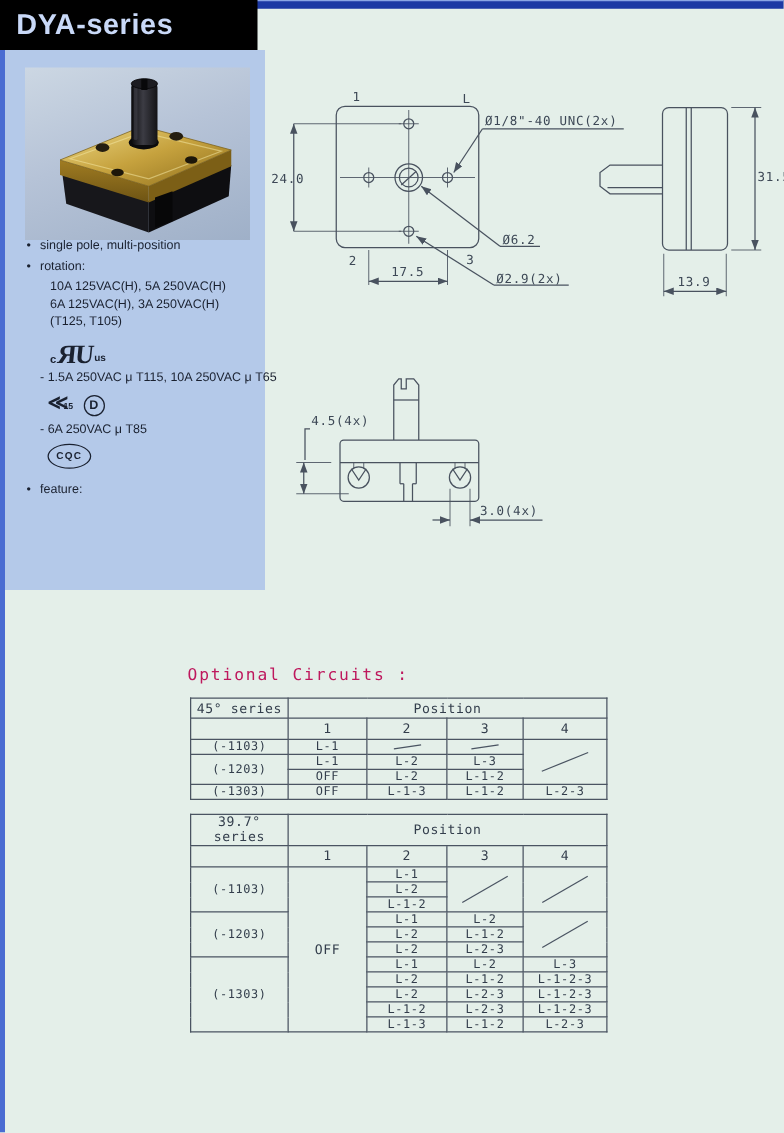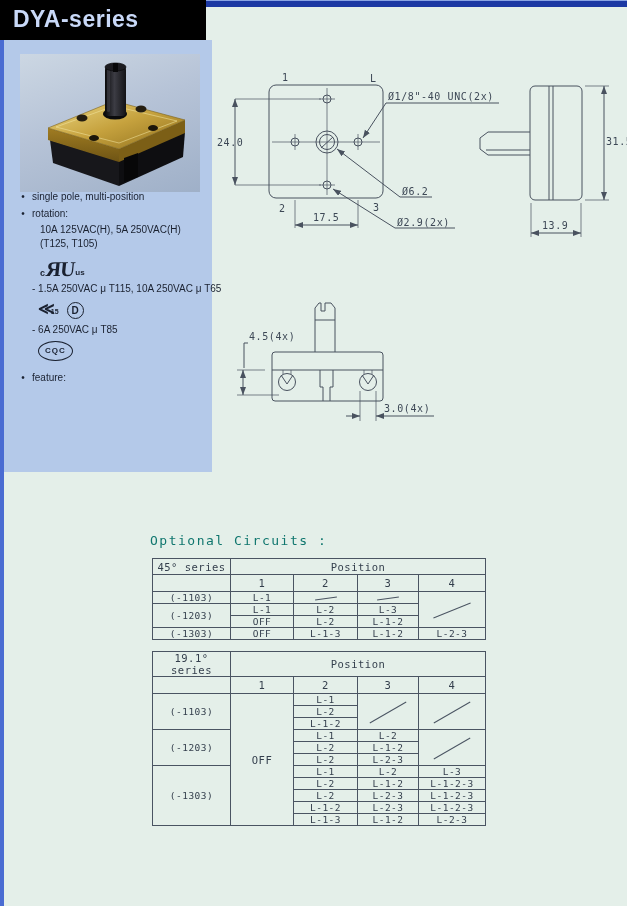--- a/index.html
+++ b/index.html
@@ -38,21 +38,21 @@
         padding:2px 6px;font-size:8px;font-weight:bold;letter-spacing:1px;}
   
   .dwg{position:absolute;left:215px;top:50px;width:412px;height:430px;overflow:visible;}
   .dwg line,.dwg rect,.dwg circle,.dwg path,.dwg polyline{stroke:#49525f;stroke-width:1;fill:none;}
   .dwg .thin{stroke-width:0.7;}
   .dwg text{font-family:"DejaVu Sans Mono",monospace;font-size:10px;fill:#3d4856;
         letter-spacing:0.6px;stroke:none;}
   .dwg .arrfill{fill:#49525f;stroke:none;}
   
   .oc-title{position:absolute;left:150px;top:533px;font-family:"DejaVu Sans Mono",monospace;
-        font-size:13px;letter-spacing:1.5px;color:#0f766e;}
+        font-size:13px;letter-spacing:1.5px;color:#be185d;}
   table.oc{position:absolute;border-collapse:collapse;table-layout:fixed;background:transparent;
         font-family:"DejaVu Sans Mono",monospace;font-size:9.5px;color:#333e4c;letter-spacing:0.5px;}
   table.oc td,table.oc th{border:1px solid #4a5462;text-align:center;padding:0;font-weight:normal;
         overflow:hidden;}
   table.oc tr.h1 td,table.oc tr.h1 th{height:15px;font-size:10.5px;}
   table.oc tr.h2 td{height:16px;font-size:10.5px;}
   table.oc tr.dr td{height:10px;}
   #t45{left:152px;top:558px;width:333px;border-radius:16px;}
   #t225{left:152px;top:651px;width:333px;}
   .sl{display:inline-block;border-top:1.3px solid #4a5462;vertical-align:middle;}
@@ -113,20 +113,21 @@
     <div class="brow">
       <span class="bdot">•</span>
       <span>single pole, multi-position</span>
     </div>
     <div class="brow" style="margin-top:3px">
       <span class="bdot">•</span>
       <span>rotation:</span>
     </div>
     <div style="margin-top:2px">
       <div class="sub cont">10A 125VAC(H), 5A 250VAC(H)</div>
+      <div class="sub cont">6A 125VAC(H), 3A 250VAC(H)</div>
       <div class="sub cont">(T125, T105)</div>
     </div>
     <div class="ul-wrap">
       <span class="ul-c">c</span>
       <span class="ul-m">ЯU</span>
       <span class="ul-us">us</span>
     </div>
     <div class="sub" style="white-space:nowrap">- 1.5A 250VAC μ T115, 10A 250VAC μ T65</div>
     <div class="enec-row">
       <span>
@@ -303,21 +304,21 @@
 <table class="oc" id="t225">
   <colgroup>
       <col style="width:78px">
       <col style="width:63px">
       <col style="width:64px">
       <col style="width:61px">
       <col style="width:67px">
     </colgroup>
   <tbody>
       <tr class="h1">
-    <th>19.1° series</th>
+    <th>39.7° series</th>
     <th colspan="4">Position</th>
   </tr>
   <tr class="h2">
     <td></td>
     <td>1</td>
     <td>2</td>
     <td>3</td>
     <td>4</td>
   </tr>
   <tr class="dr">

